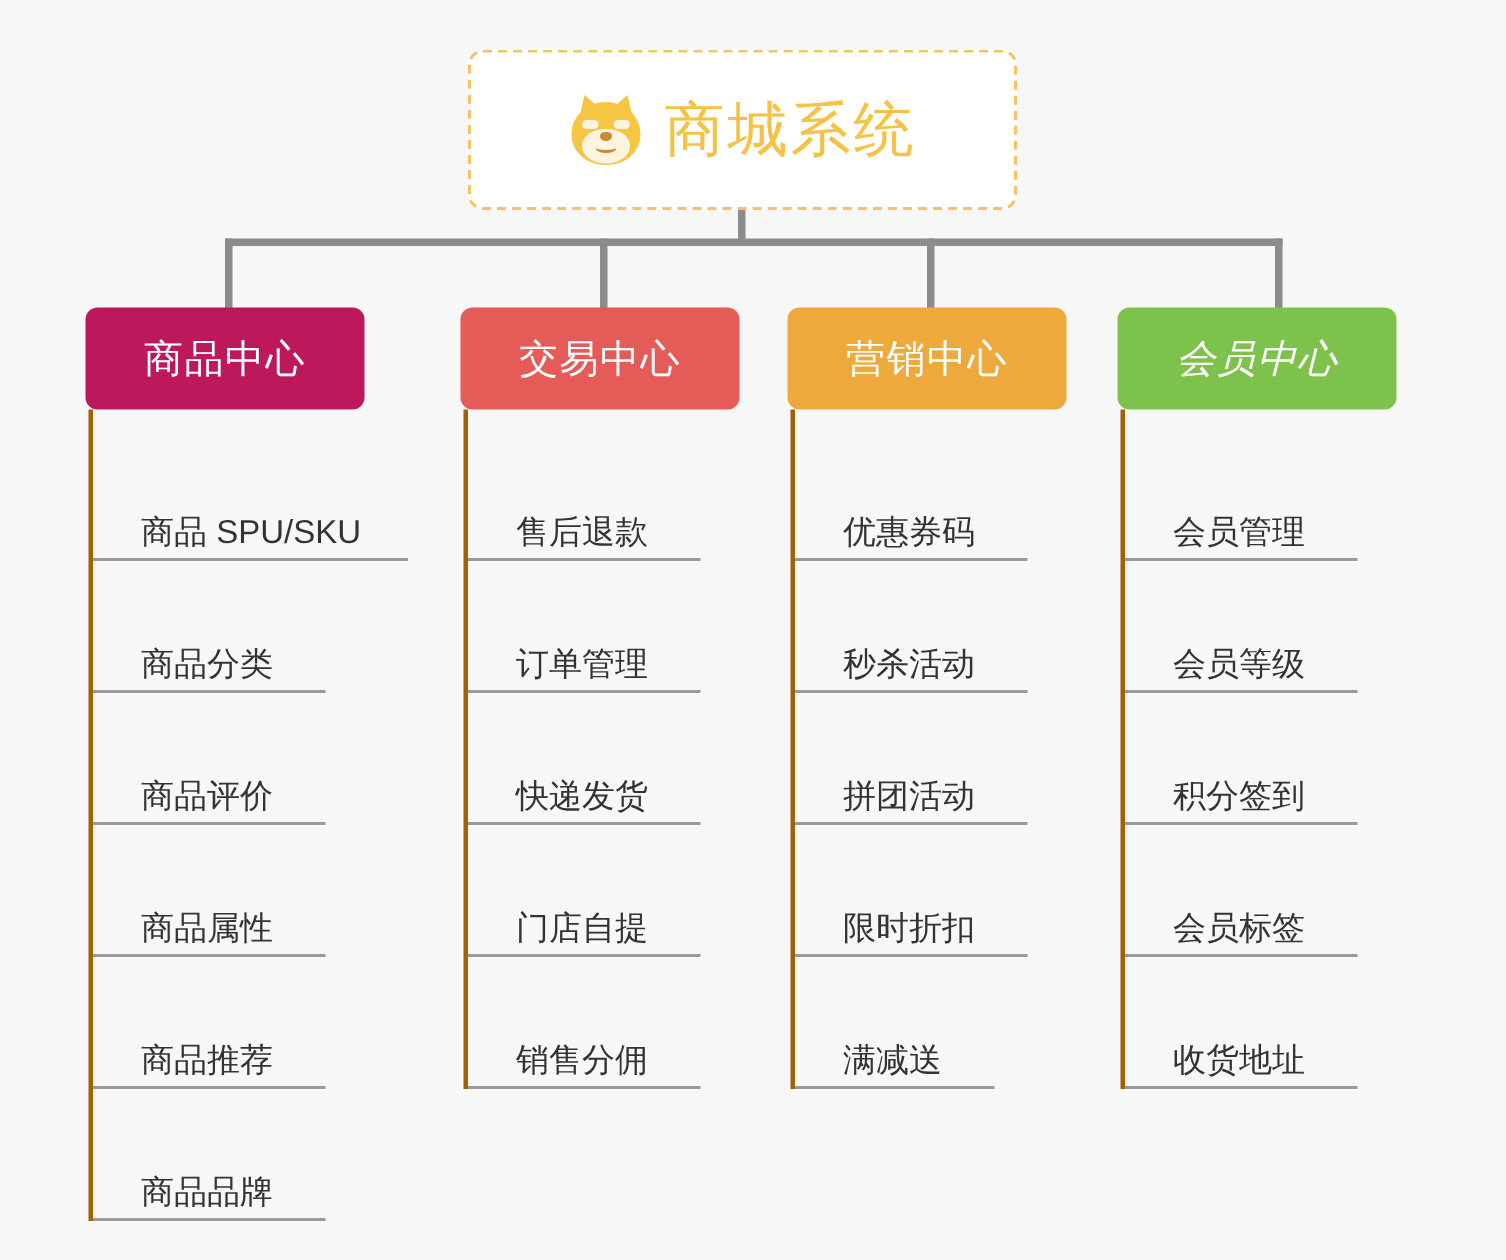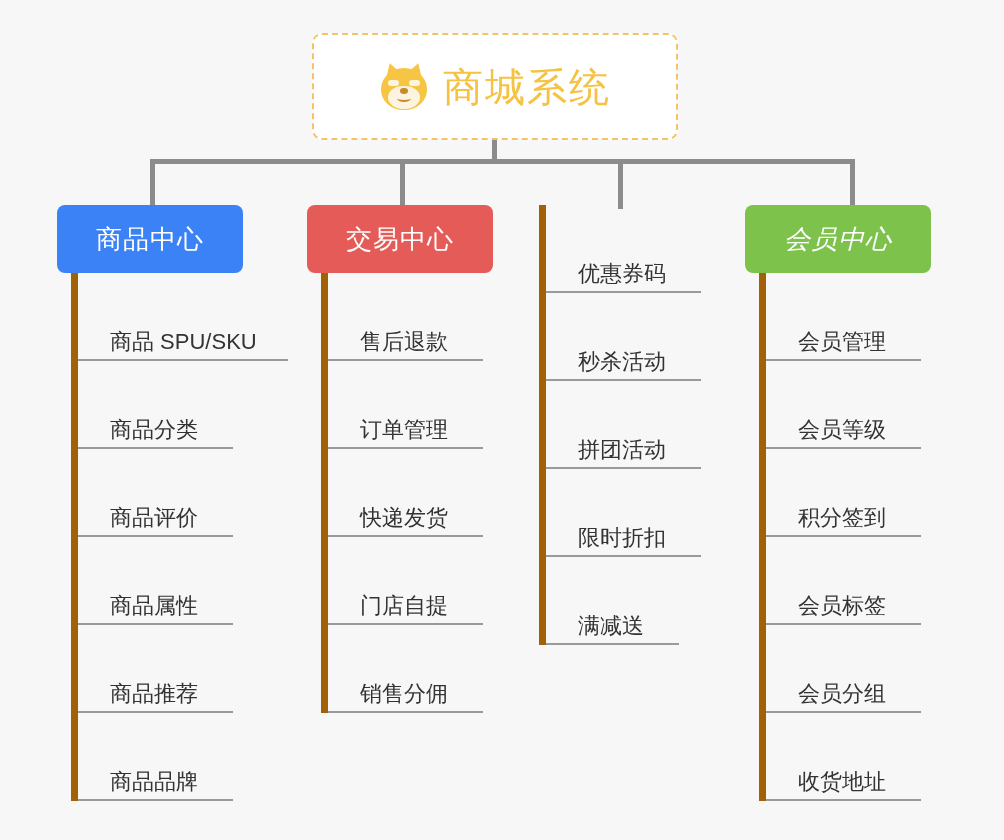--- a/index.html
+++ b/index.html
@@ -91,23 +91,23 @@
     justify-content: center;
     color: #ffffff;
     font-size: 26px;
     letter-spacing: 1px;
     white-space: nowrap;
   }
 
   
   .leaf-list {
     position: relative;
-    margin-left: 14px;
-    border-left: 7px solid #a16207;
-    padding-top: 0;
+    margin-left: 2px;
+    border-left: 3px solid #a16207;
+    padding-top: 13px;
   }
   .leaf {
     position: relative;
     height: 88px;
     display: flex;
     align-items: flex-end;
     padding-left: 32px;
     padding-bottom: 3px;
   }
   .leaf-label {
@@ -196,21 +196,21 @@
   </div>
 
   <div class="root-stub"></div>
   <div class="bus-line"></div>
   <div class="drop" style="left:150px;"></div>
   <div class="drop" style="left:400px;"></div>
   <div class="drop" style="left:618px;"></div>
   <div class="drop" style="left:850px;"></div>
 
   <div class="column" style="left:57px;">
-    <div class="cat-box" style="background:#3b82f6;">
+    <div class="cat-box" style="background:#be185d;">
       <span>商品中心</span>
     </div>
     <div class="leaf-list">
       <div class="leaf">
         <span class="leaf-label">商品 SPU/SKU</span>
         <span class="leaf-underline" style="width:210px;"></span>
       </div>
       <div class="leaf">
         <span class="leaf-label">商品分类</span>
         <span class="leaf-underline" style="width:155px;"></span>
@@ -256,20 +256,23 @@
         <span class="leaf-underline" style="width:155px;"></span>
       </div>
       <div class="leaf">
         <span class="leaf-label">销售分佣</span>
         <span class="leaf-underline" style="width:155px;"></span>
       </div>
     </div>
   </div>
 
   <div class="column" style="left:525px;">
+    <div class="cat-box" style="background:#eda93c;">
+      <span>营销中心</span>
+    </div>
     <div class="leaf-list">
       <div class="leaf">
         <span class="leaf-label">优惠券码</span>
         <span class="leaf-underline" style="width:155px;"></span>
       </div>
       <div class="leaf">
         <span class="leaf-label">秒杀活动</span>
         <span class="leaf-underline" style="width:155px;"></span>
       </div>
       <div class="leaf">
@@ -302,23 +305,19 @@
       </div>
       <div class="leaf">
         <span class="leaf-label">积分签到</span>
         <span class="leaf-underline" style="width:155px;"></span>
       </div>
       <div class="leaf">
         <span class="leaf-label">会员标签</span>
         <span class="leaf-underline" style="width:155px;"></span>
       </div>
       <div class="leaf">
-        <span class="leaf-label">会员分组</span>
-        <span class="leaf-underline" style="width:155px;"></span>
-      </div>
-      <div class="leaf">
         <span class="leaf-label">收货地址</span>
         <span class="leaf-underline" style="width:155px;"></span>
       </div>
     </div>
   </div>
 
 </div>
 
 </body></html>

